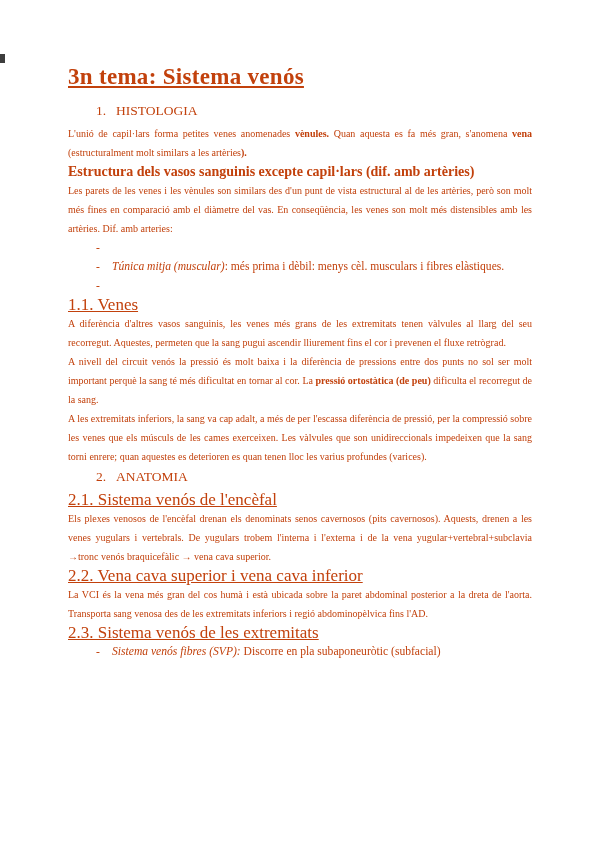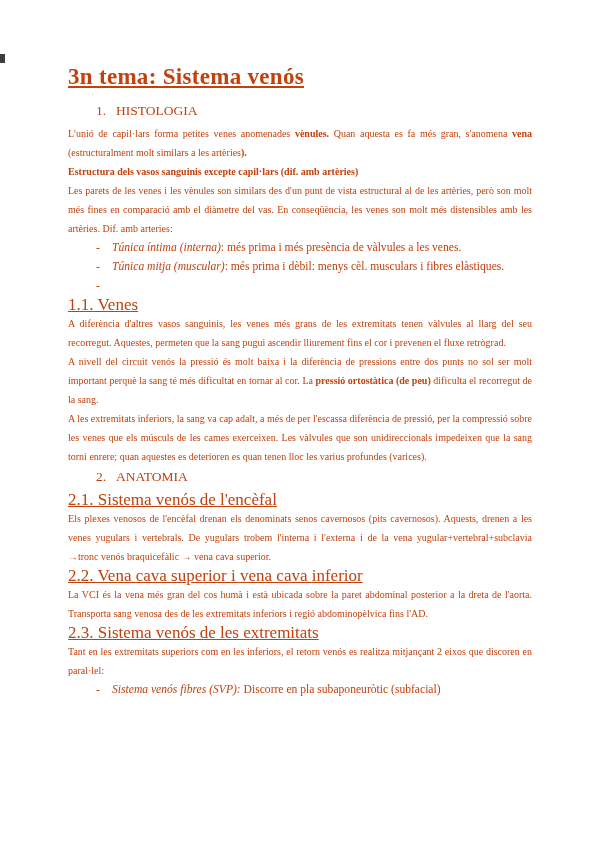--- a/index.html
+++ b/index.html
@@ -39,21 +39,21 @@
     display: flex;
   }
   .h-num .num { width: 20px; flex: 0 0 20px; }
   p.body {
     font-size: 10px;
     line-height: 19px;
     text-align: justify;
     margin: 0;
   }
   .bold-line {
-    font-size: 10px;
+    font-size: 14px;
     line-height: 19px;
     font-weight: bold;
     margin: 0;
   }
   .sub-heading {
     font-size: 17px;
     line-height: 19px;
     text-decoration: underline;
     margin: 0;
   }
@@ -89,21 +89,20 @@
 
     <p class="body"><span>L'unió de capil·lars forma petites venes anomenades </span><b>vènules.</b><span> Quan aquesta es fa més gran, s'anomena </span><b>vena</b><span> (estructuralment molt similars a les artèries</span><b>).</b></p>
 
     <p class="bold-line">Estructura dels vasos sanguinis excepte capil·lars (dif. amb artèries)</p>
 
     <p class="body">Les parets de les venes i les vènules son similars des d'un punt de vista estructural al de les artèries, però son molt més fines en comparació amb el diàmetre del vas. En conseqüència, les venes son molt més distensibles amb les artèries. Dif. amb arteries:</p>
 
     <ul class="dash-list">
       <li>
         <span class="bullet">-</span>
-        <span><span class="it">Túnica íntima (interna)</span><span>: més prima i més presència de vàlvules a les venes.</span></span>
       </li>
       <li>
         <span class="bullet">-</span>
         <span><span class="it">Túnica mitja (muscular)</span><span>: més prima i dèbil: menys cèl. musculars i fibres elàstiques.</span></span>
       </li>
       <li>
         <span class="bullet">-</span>
       </li>
     </ul>
 
@@ -124,21 +123,20 @@
 
     <p class="body">Els plexes venosos de l'encèfal drenan els denominats senos cavernosos (pits cavernosos). Aquests, drenen a les venes yugulars i vertebrals. De yugulars trobem l'interna i l'externa i de la vena yugular+vertebral+subclavia →tronc venós braquicefàlic → vena cava superior.</p>
 
     <p class="sub-heading">2.2. Vena cava superior i vena cava inferior</p>
 
 
     <p class="body">La VCI és la vena més gran del cos humà i està ubicada sobre la paret abdominal posterior a la dreta de l'aorta. Transporta sang venosa des de les extremitats inferiors i regió abdominopèlvica fins l'AD.</p>
 
     <p class="sub-heading">2.3. Sistema venós de les extremitats</p>
 
-    <p class="body">Tant en les extremitats superiors com en les inferiors, el retorn venós es realitza mitjançant 2 eixos que discoren en paral·lel:</p>
 
     <ul class="dash-list">
       <li>
         <span class="bullet">-</span>
         <span><span class="it">Sistema venós fibres (SVP):</span><span> Discorre en pla subaponeuròtic (subfacial)</span></span>
       </li>
     </ul>
 
   </div>
 </div>

